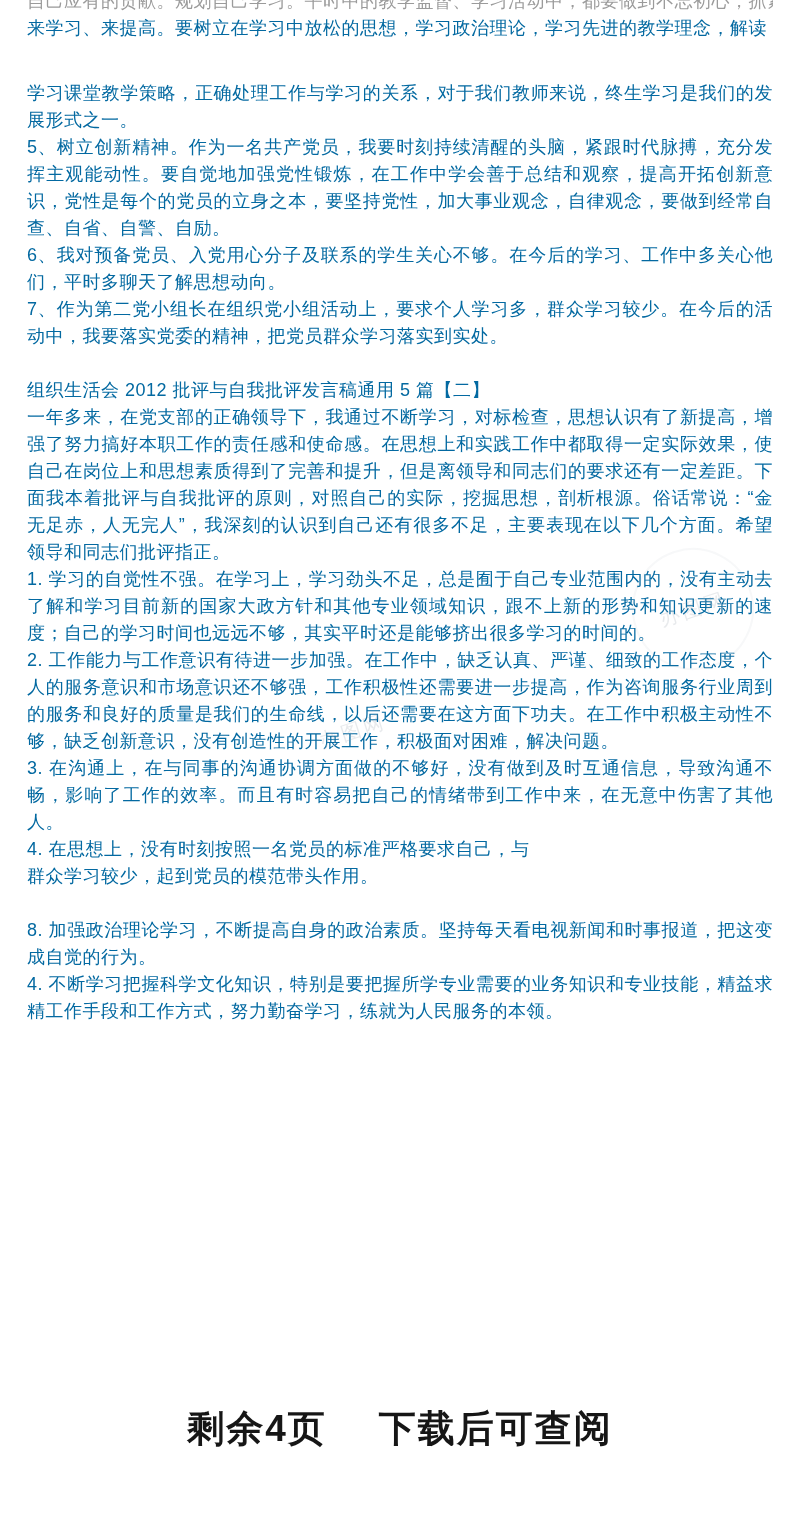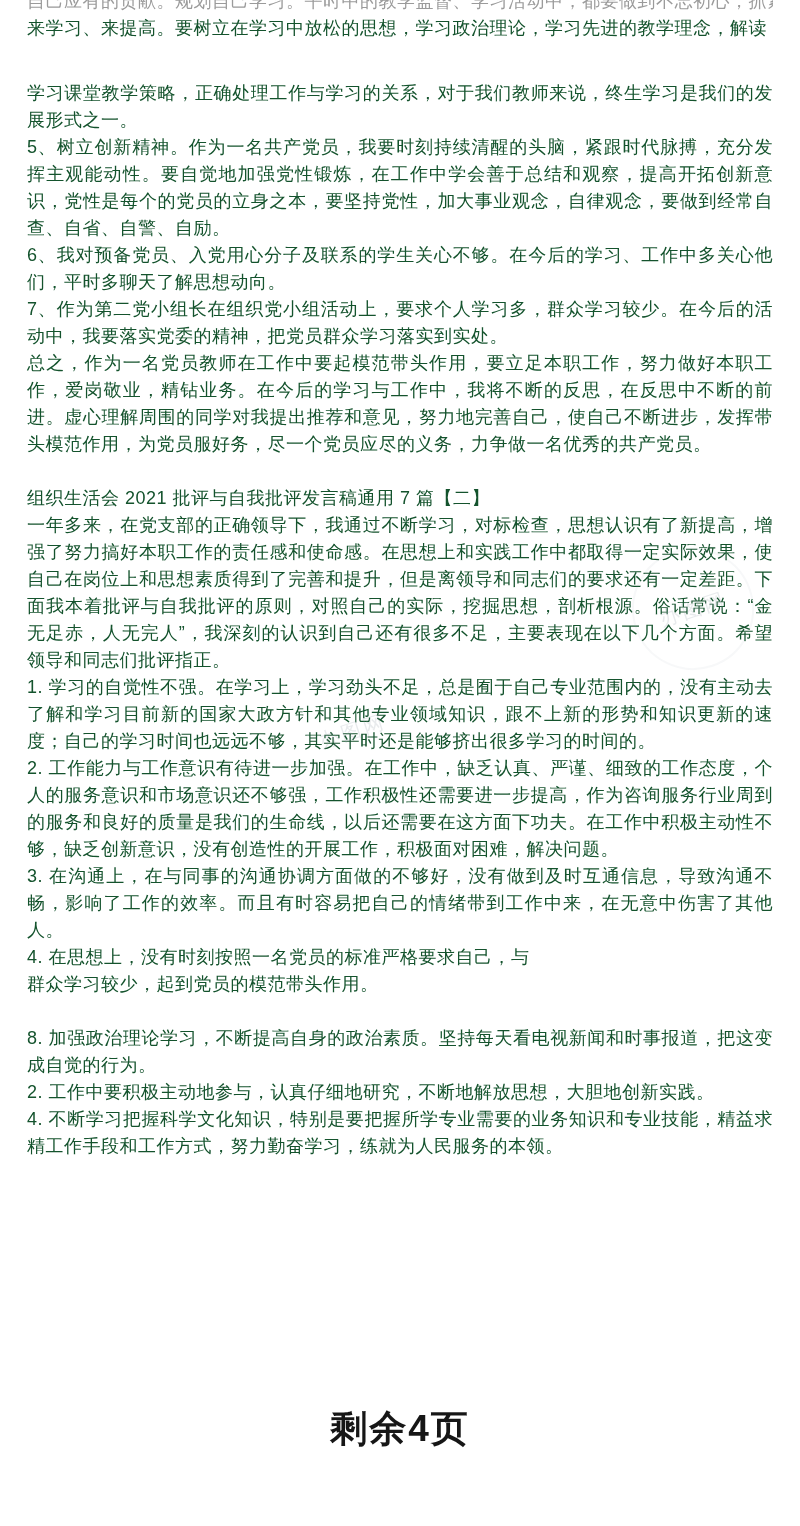--- a/index.html
+++ b/index.html
@@ -13,21 +13,21 @@
     color:#212121;
   }
   .doc{
     padding:0 27px;
   }
   .blk{
     font-size:18px;
     line-height:27px;
     letter-spacing:0.5px;
     text-align:justify;
-    color:#14532d;
+    color:#0369a1;
     word-break:break-all;
   }
   
   .clipped{
     height:15px;
     overflow:hidden;
     display:flex;
     align-items:flex-end;
     color:#9b9b9b;
     white-space:nowrap;
@@ -87,32 +87,31 @@
   </div>
 
   <div class="doc">
       <div class="blk clipped">自己应有的贡献。规划自己学习。平时中的教学监督、学习活动中，都要做到不忘初心，抓紧时间</div>
       <div class="blk p">来学习、来提高。要树立在学习中放松的思想，学习政治理论，学习先进的教学理念，解读</div>
       <div class="blk gap-large"></div>
       <div class="blk p">学习课堂教学策略，正确处理工作与学习的关系，对于我们教师来说，终生学习是我们的发展形式之一。</div>
       <div class="blk p">5、树立创新精神。作为一名共产党员，我要时刻持续清醒的头脑，紧跟时代脉搏，充分发挥主观能动性。要自觉地加强党性锻炼，在工作中学会善于总结和观察，提高开拓创新意识，党性是每个的党员的立身之本，要坚持党性，加大事业观念，自律观念，要做到经常自查、自省、自警、自励。</div>
       <div class="blk p">6、我对预备党员、入党用心分子及联系的学生关心不够。在今后的学习、工作中多关心他们，平时多聊天了解思想动向。</div>
       <div class="blk p">7、作为第二党小组长在组织党小组活动上，要求个人学习多，群众学习较少。在今后的活动中，我要落实党委的精神，把党员群众学习落实到实处。</div>
-      <div class="blk p">总之，作为一名党员教师在工作中要起模范带头作用，要立足本职工作，努力做好本职工作，爱岗敬业，精钻业务。在今后的学习与工作中，我将不断的反思，在反思中不断的前进。虚心理解周围的同学对我提出推荐和意见，努力地完善自己，使自己不断进步，发挥带头模范作用，为党员服好务，尽一个党员应尽的义务，力争做一名优秀的共产党员。</div>
       <div class="blk gap"></div>
-      <div class="blk title">组织生活会 2021 批评与自我批评发言稿通用 7 篇【二】</div>
+      <div class="blk title">组织生活会 2012 批评与自我批评发言稿通用 5 篇【二】</div>
       <div class="blk p">一年多来，在党支部的正确领导下，我通过不断学习，对标检查，思想认识有了新提高，增强了努力搞好本职工作的责任感和使命感。在思想上和实践工作中都取得一定实际效果，使自己在岗位上和思想素质得到了完善和提升，但是离领导和同志们的要求还有一定差距。下面我本着批评与自我批评的原则，对照自己的实际，挖掘思想，剖析根源。俗话常说：“金无足赤，人无完人”，我深刻的认识到自己还有很多不足，主要表现在以下几个方面。希望领导和同志们批评指正。</div>
       <div class="blk p">1. 学习的自觉性不强。在学习上，学习劲头不足，总是囿于自己专业范围内的，没有主动去了解和学习目前新的国家大政方针和其他专业领域知识，跟不上新的形势和知识更新的速度；自己的学习时间也远远不够，其实平时还是能够挤出很多学习的时间的。</div>
       <div class="blk p">2. 工作能力与工作意识有待进一步加强。在工作中，缺乏认真、严谨、细致的工作态度，个人的服务意识和市场意识还不够强，工作积极性还需要进一步提高，作为咨询服务行业周到的服务和良好的质量是我们的生命线，以后还需要在这方面下功夫。在工作中积极主动性不够，缺乏创新意识，没有创造性的开展工作，积极面对困难，解决问题。</div>
       <div class="blk p">3. 在沟通上，在与同事的沟通协调方面做的不够好，没有做到及时互通信息，导致沟通不畅，影响了工作的效率。而且有时容易把自己的情绪带到工作中来，在无意中伤害了其他人。</div>
       <div class="blk p">4. 在思想上，没有时刻按照一名党员的标准严格要求自己，与</div>
       <div class="blk p">群众学习较少，起到党员的模范带头作用。</div>
       <div class="blk gap"></div>
       <div class="blk p">8. 加强政治理论学习，不断提高自身的政治素质。坚持每天看电视新闻和时事报道，把这变成自觉的行为。</div>
-      <div class="blk p">2. 工作中要积极主动地参与，认真仔细地研究，不断地解放思想，大胆地创新实践。</div>
       <div class="blk p">4. 不断学习把握科学文化知识，特别是要把握所学专业需要的业务知识和专业技能，精益求精工作手段和工作方式，努力勤奋学习，练就为人民服务的本领。</div>
     </div>
 
   <div class="footer">
     <span>剩余4页</span>
+    <span>下载后可查阅</span>
   </div>
 
 </div>
 
 </body></html>

